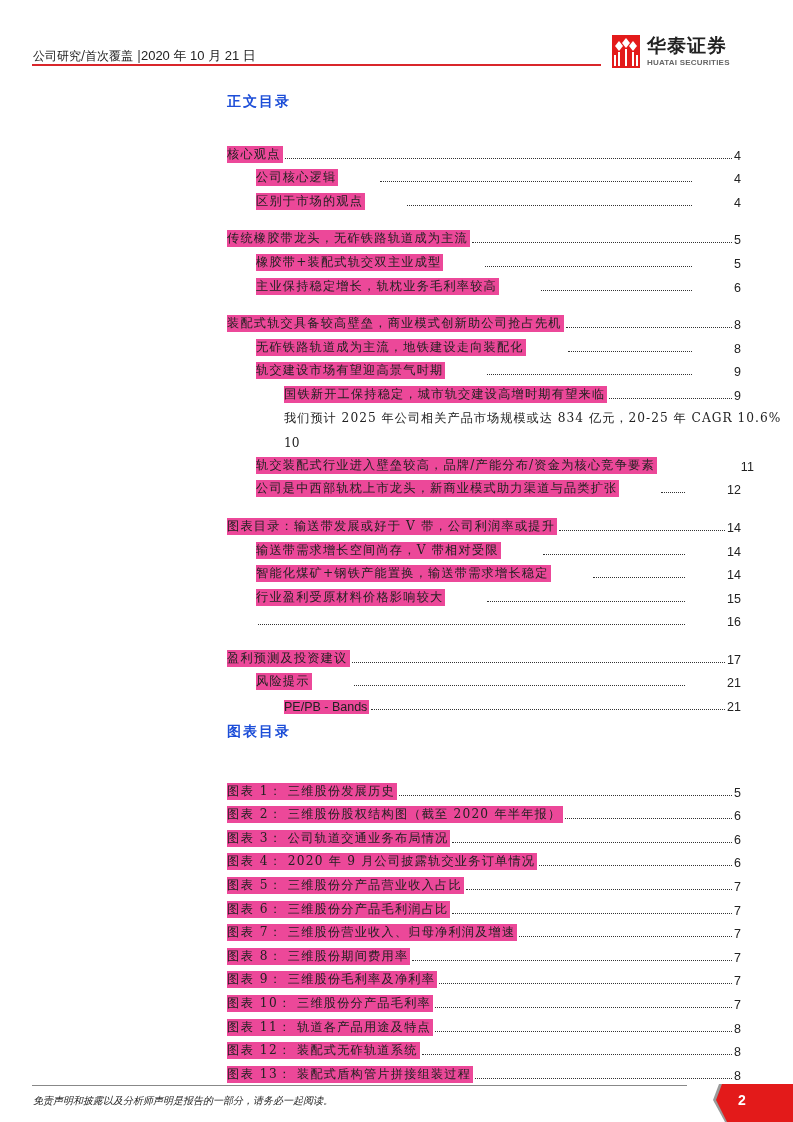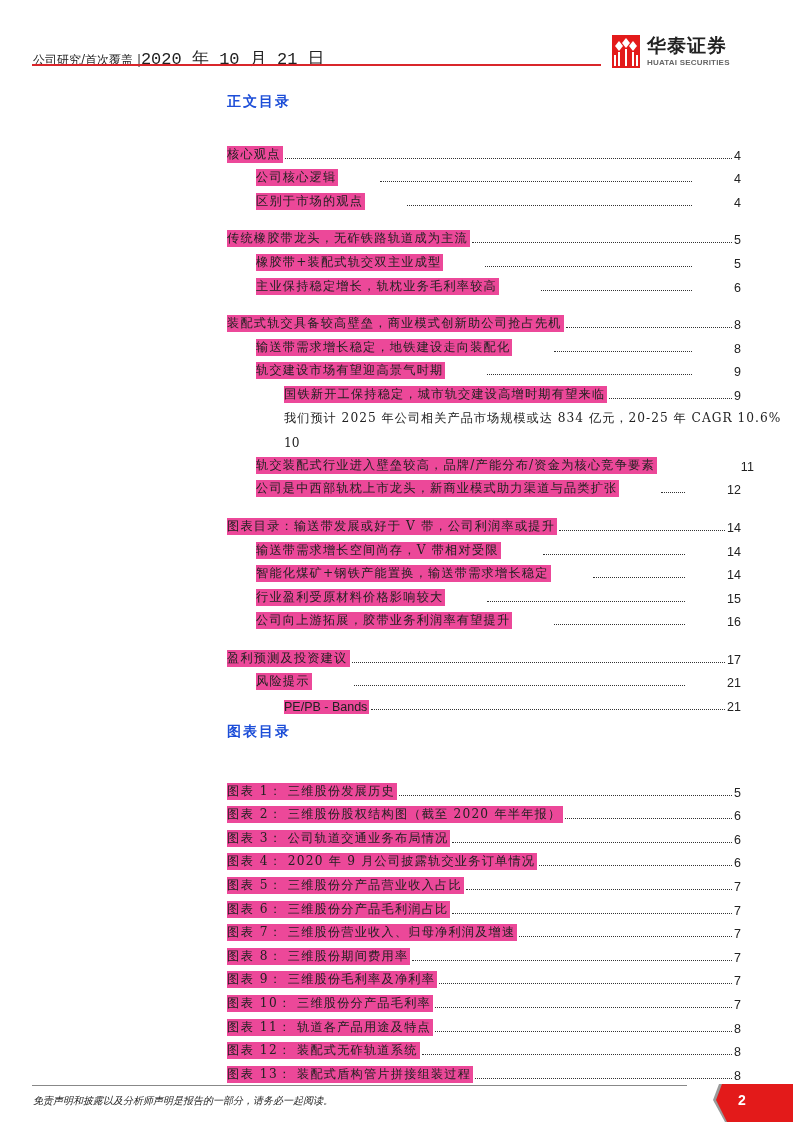--- a/index.html
+++ b/index.html
@@ -1,19 +1,19 @@
 <!DOCTYPE html>
 <html><head>
 <meta charset="utf-8">
 <style>
   html, body { margin:0; padding:0; background:#ffffff; }
   body { width:793px; height:1122px; position:relative; overflow:hidden;
          font-family:"DejaVu Serif", serif; color:#222; }
   .header-left { position:absolute; left:33px; top:47px; font-size:12px; color:#222; white-space:nowrap; }
-  .header-left .date { font-family:Liberation Mono, monospace; font-size:17px; }
+  .header-left .date { font-family:Liberation Sans, sans-serif; font-size:13px; }
   .header-rule { position:absolute; left:32px; top:64px; width:569px; height:2px; background:#d9262b; }
   .logo { position:absolute; left:612px; top:33px; width:150px; height:40px; }
   .logo-mark { position:absolute; left:0; top:2px; width:28px; height:33px; }
   .logo-cn { position:absolute; left:35px; top:0; font-family:"DejaVu Sans", sans-serif; font-weight:bold;
              font-size:19px; color:#222; letter-spacing:1px; white-space:nowrap; }
   .logo-en { position:absolute; left:35px; top:25px; font-family:"Liberation Sans", sans-serif; font-weight:bold;
              font-size:8px; color:#666; white-space:nowrap; letter-spacing:0.2px; }
 
   .section-title { position:absolute; left:227px; font-family:"DejaVu Serif", serif; font-weight:bold;
                    font-size:14px; color:#1d4ed8; letter-spacing:2px; }
@@ -97,21 +97,21 @@
       <span class="dots"></span>
       <span class="pg">6</span>
     </div>
   <div class="gap"></div>
   <div class="row lvl1">
       <span class="lbl">装配式轨交具备较高壁垒，商业模式创新助公司抢占先机</span>
       <span class="dots"></span>
       <span class="pg">8</span>
     </div>
   <div class="row lvl2">
-      <span class="lbl">输送带需求增长稳定，地铁建设走向装配化</span>
+      <span class="lbl">无砟铁路轨道成为主流，地铁建设走向装配化</span>
       <span class="dots"></span>
       <span class="pg">8</span>
     </div>
   <div class="row lvl2">
       <span class="lbl">轨交建设市场有望迎高景气时期</span>
       <span class="dots"></span>
       <span class="pg">9</span>
     </div>
   <div class="row lvl3">
       <span class="lbl">国铁新开工保持稳定，城市轨交建设高增时期有望来临</span>
@@ -150,21 +150,20 @@
       <span class="lbl">智能化煤矿+钢铁产能置换，输送带需求增长稳定</span>
       <span class="dots"></span>
       <span class="pg">14</span>
     </div>
   <div class="row lvl2">
       <span class="lbl">行业盈利受原材料价格影响较大</span>
       <span class="dots"></span>
       <span class="pg">15</span>
     </div>
   <div class="row lvl2">
-      <span class="lbl">公司向上游拓展，胶带业务利润率有望提升</span>
       <span class="dots"></span>
       <span class="pg">16</span>
     </div>
   <div class="gap"></div>
   <div class="row lvl1">
       <span class="lbl">盈利预测及投资建议</span>
       <span class="dots"></span>
       <span class="pg">17</span>
     </div>
   <div class="row lvl2">

